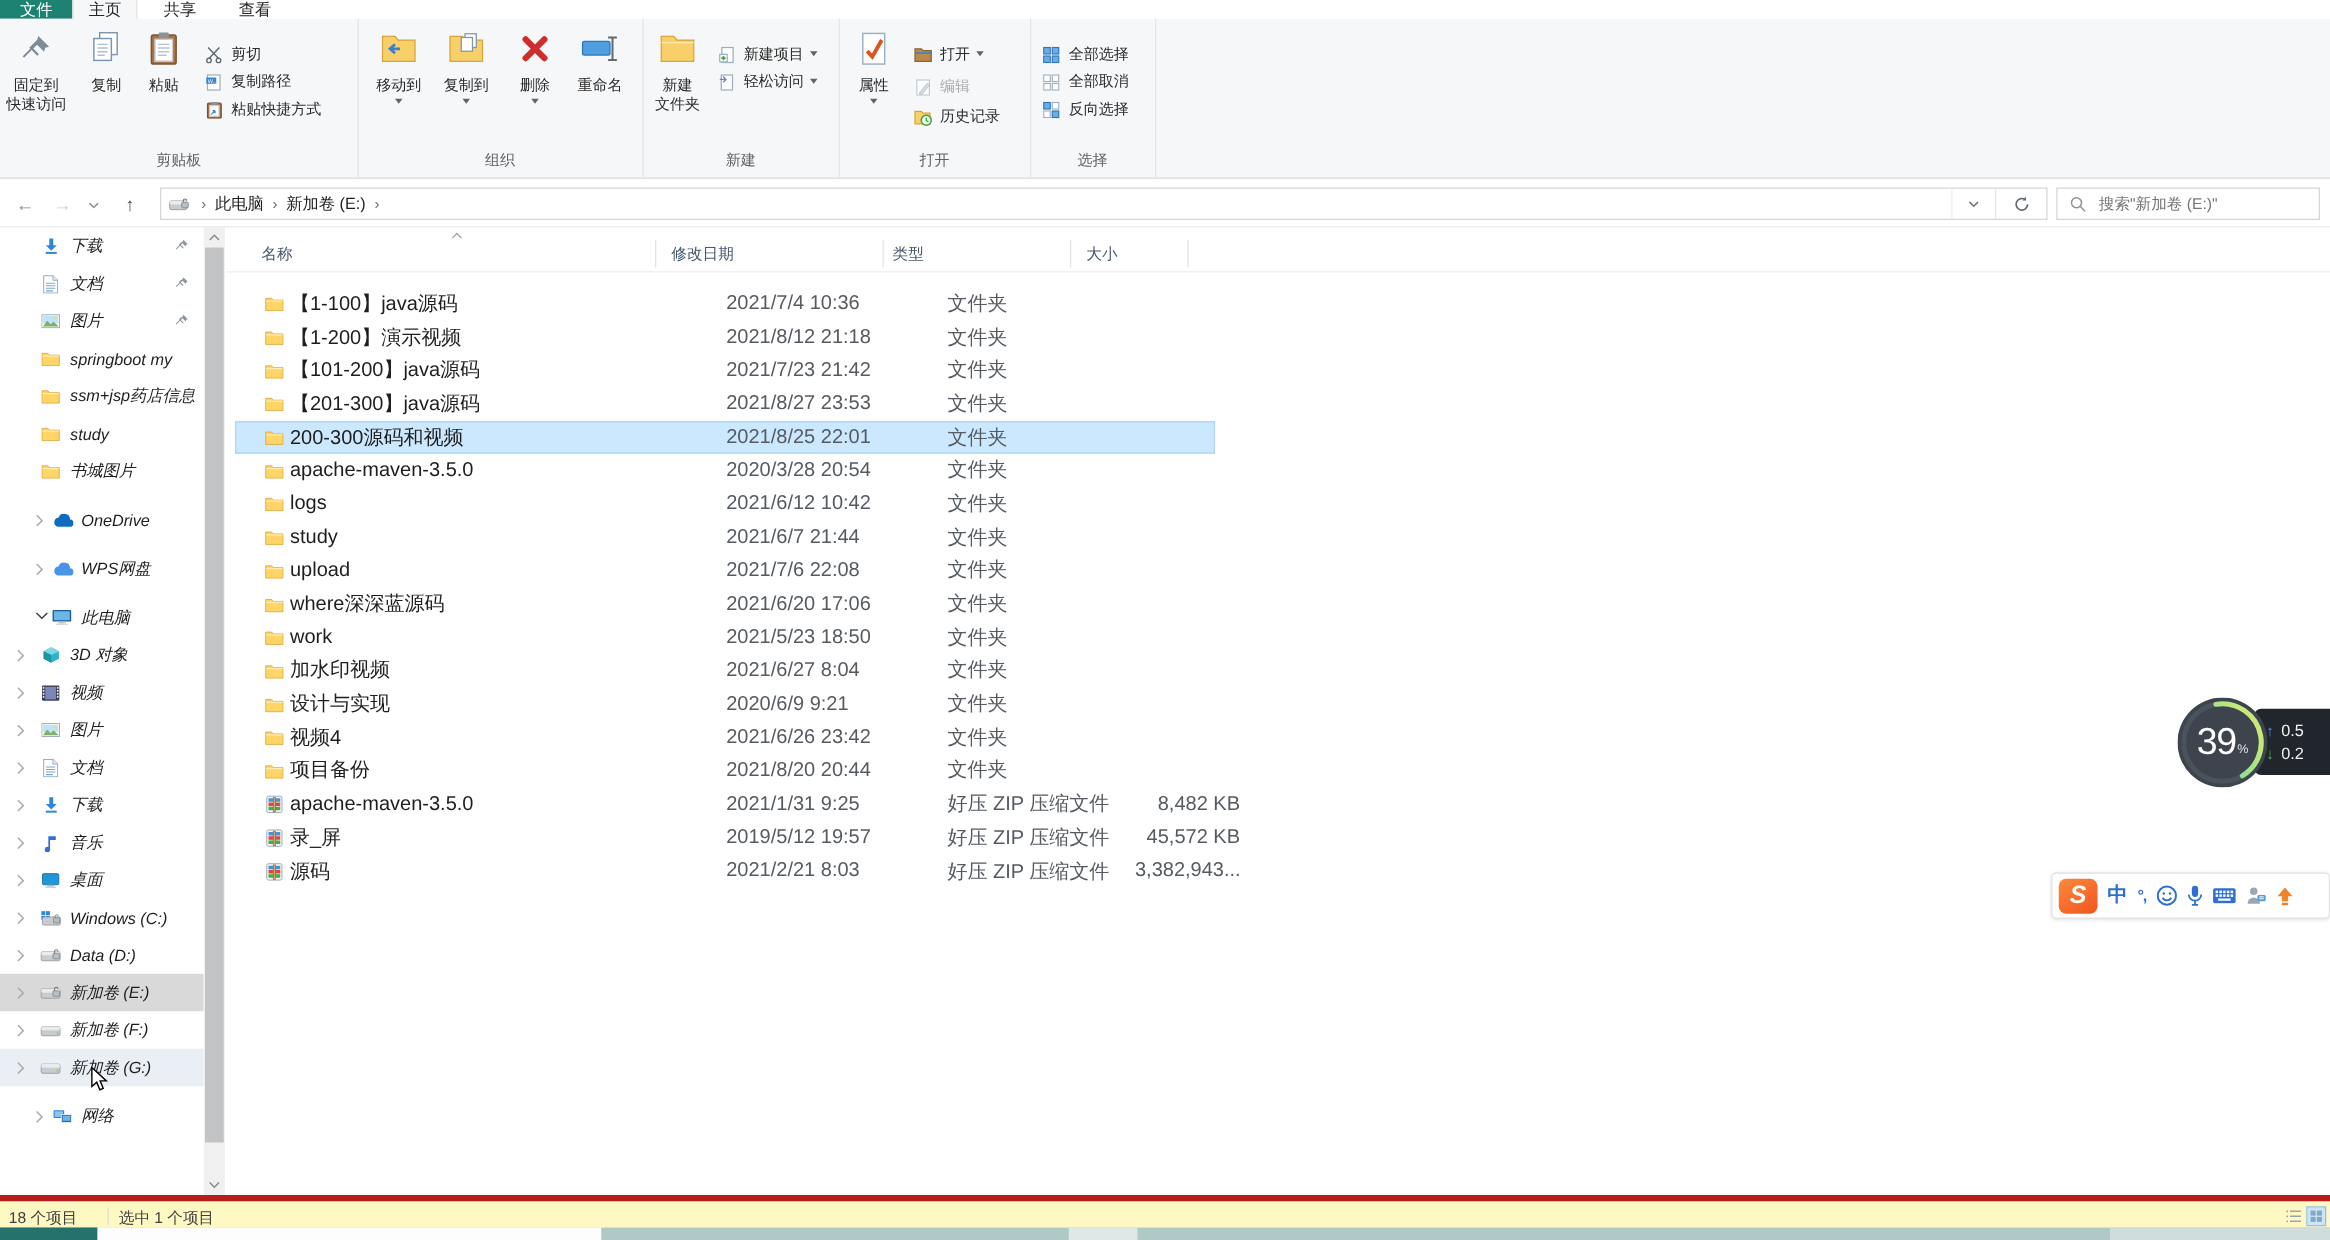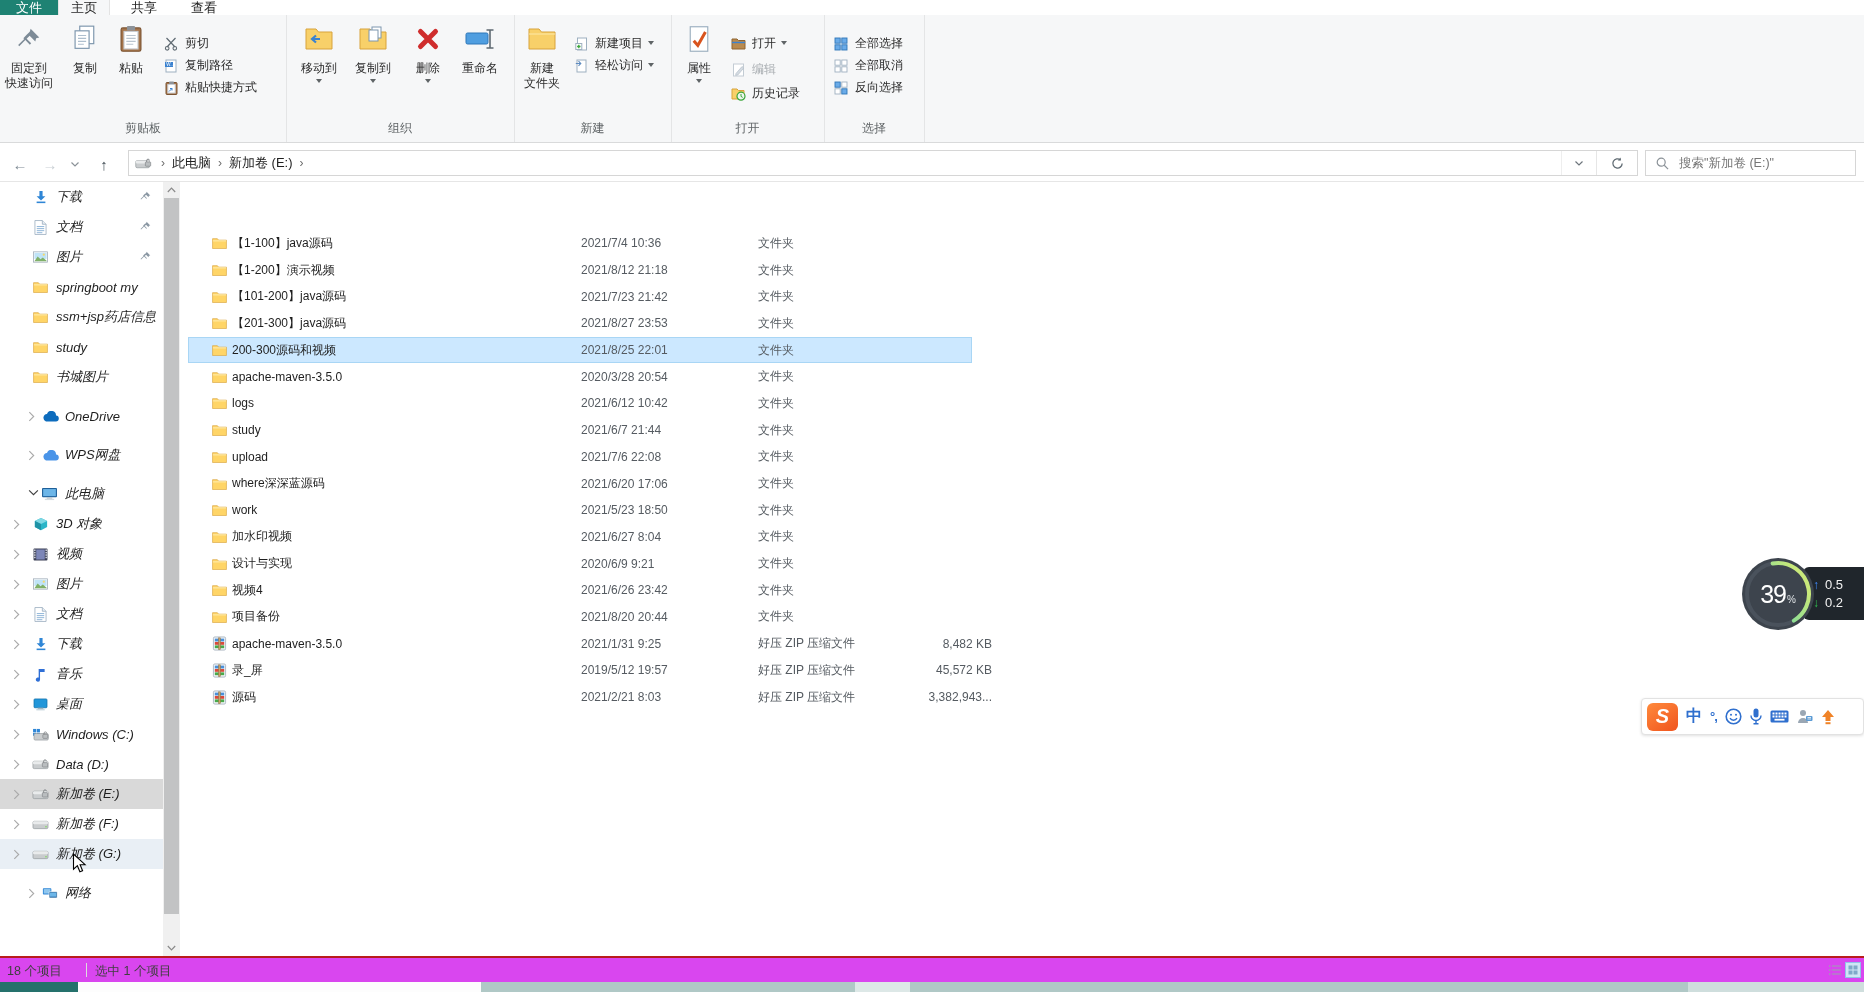--- a/index.html
+++ b/index.html
@@ -57,47 +57,47 @@
   .sthumb{position:absolute;left:1px;top:16px;width:15px;height:716px;background:#c2c3c4;}
   .sarr{position:absolute;left:0;width:17px;height:16px;display:flex;align-items:center;justify-content:center;}
 
   
   .filearea{position:absolute;left:181px;top:182px;width:1683px;height:774px;background:#fff;}
   .list-header{position:absolute;left:0;top:8px;width:1683px;height:27px;border-bottom:1px solid #ededed;font-size:12.5px;color:#46586d;}
   .hcell{position:absolute;top:5px;}
   .hsep{position:absolute;top:2px;width:1px;height:22px;background:#e4e4e4;}
   .sortcaret{position:absolute;top:-4px;}
   .rows{position:absolute;left:0;top:48px;width:1683px;}
-  .file-row{margin-left:7px;width:760px;height:26.7px;display:flex;align-items:center;padding-left:24px;box-sizing:content-box;font-size:12px;}
+  .file-row{margin-left:7px;width:760px;height:26.7px;display:flex;align-items:center;padding-left:24px;box-sizing:content-box;font-size:16px;}
   .file-row.sel{background:#cce8ff;outline:1px solid #a9d6f5;outline-offset:-1px;}
   .cicon{width:20px;flex:none;display:flex;align-items:center;}
   .cname{width:305px;flex:none;color:#1e1e1e;overflow:hidden;white-space:nowrap;}
   .cdate,.ctype{color:#555b61;white-space:nowrap;}
   .cdate{width:177px;flex:none;margin-left:44px;}
   .ctype{width:150px;flex:none;}
   .csize{width:84px;flex:none;text-align:right;color:#555b61;white-space:nowrap;}
 
   
-  .statusbar{position:absolute;left:0;top:956px;width:1864px;height:26px;background:#d946ef;border-top:2px solid #b91c1c;box-sizing:border-box;font-size:12.5px;color:#3f3f3f;}
+  .statusbar{position:absolute;left:0;top:956px;width:1864px;height:26px;background:#fef9c3;border-top:5px solid #b91c1c;box-sizing:border-box;font-size:12.5px;color:#3f3f3f;}
   .stitem{position:absolute;top:5px;}
   .stsep{position:absolute;left:86px;top:5px;width:1px;height:14px;background:#dcdcdc;}
   .viewbtns{position:absolute;right:4px;top:5px;display:flex;gap:4px;}
   .vbtn{width:14px;height:14px;display:flex;align-items:center;justify-content:center;}
   .taskstrip{position:absolute;left:0;top:982px;width:1864px;height:10px;background:#b0c8c6;}
   .tseg{position:absolute;top:0;height:10px;}
 
   
   .netpanel{position:absolute;left:1803px;top:567px;width:61px;height:53px;background:#20262c;border-radius:6px 0 0 6px;z-index:5;
             display:flex;flex-direction:column;justify-content:center;gap:3px;padding-left:10px;box-sizing:border-box;color:#f2f2f2;font-size:13px;}
   .netrow{display:flex;align-items:center;gap:6px;white-space:nowrap;}
   .arr-up{color:#3f8cff;font-size:12px;font-weight:bold;}
   .arr-dn{color:#2fbf4f;font-size:12px;font-weight:bold;}
   .ring{position:absolute;left:1742px;top:558px;width:72px;height:72px;z-index:6;}
   .ringtxt{position:absolute;left:0;top:0;width:72px;height:72px;display:flex;align-items:center;justify-content:center;color:#fff;}
-  .ringnum{font-size:25px;font-weight:400;letter-spacing:-1px;}
+  .ringnum{font-size:30px;font-weight:400;letter-spacing:-1px;}
   .ringpct{font-size:10px;margin:10px 0 0 1px;color:#dfe3e6;}
   .imebar{position:absolute;left:1641px;top:698px;width:223px;height:37px;background:#fff;border:1px solid #e2e2e2;border-radius:4px;
           box-shadow:0 1px 3px rgba(0,0,0,.12);z-index:7;display:flex;align-items:center;gap:8px;padding-left:5px;box-sizing:border-box;overflow:hidden;}
   .slogo{width:31px;height:28px;border-radius:6px;background:linear-gradient(145deg,#ff8a3c,#f0541e);color:#fff;font-weight:bold;font-style:italic;
          font-size:20px;display:flex;align-items:center;justify-content:center;flex:none;}
   .imeitem{color:#2f6fce;font-weight:bold;white-space:nowrap;}
   .ime-mode{font-size:16px;}
   .ime-punct{font-size:13px;letter-spacing:-1px;}
   .cursor{position:absolute;left:72px;top:853px;z-index:9;}
 </style>
@@ -749,20 +749,35 @@
   </div>
   <div class="sthumb"></div>
   <div class="sarr" style="bottom:0">
     <svg width="9" height="6" viewBox="0 0 9 6">
         <path d="M0.8 1 4.5 4.8 8.2 1" fill="none" stroke="#8a8a8a" stroke-width="1.2"></path>
       </svg>
   </div>
 </div>
 
 <div class="filearea">
+  <div class="list-header">
+    <span class="sortcaret" style="left:180px">
+      <svg width="9" height="5" viewBox="0 0 9 5">
+          <path d="M0.8 4.5 4.5 0.8 8.2 4.5" fill="none" stroke="#9aa4ad" stroke-width="1"></path>
+        </svg>
+    </span>
+    <span class="hcell nw" style="left:28px">名称</span>
+    <span class="hcell nw" style="left:356px">修改日期</span>
+    <span class="hcell nw" style="left:533px">类型</span>
+    <span class="hcell nw" style="left:688px">大小</span>
+    <span class="hsep" style="left:343px"></span>
+    <span class="hsep" style="left:525px"></span>
+    <span class="hsep" style="left:675px"></span>
+    <span class="hsep" style="left:769px"></span>
+  </div>
   <div class="rows" id="file-rows">
       <div class="file-row">
         <span class="cicon">
           <svg width="15" height="12" viewBox="0 0 16 13">
             <path d="M.5 1.8h5.2l1.4 1.6h8.4v9.1H.5z" fill="#ffd567" stroke="#d8a33c" stroke-width=".7"></path>
             <path d="M.9 4.2h14.2" stroke="#ffedaf" stroke-width="1.1"></path>
           </svg>
         </span>
         <span class="cname nw">【1-100】java源码</span>
         <span class="cdate">2021/7/4 10:36</span>

